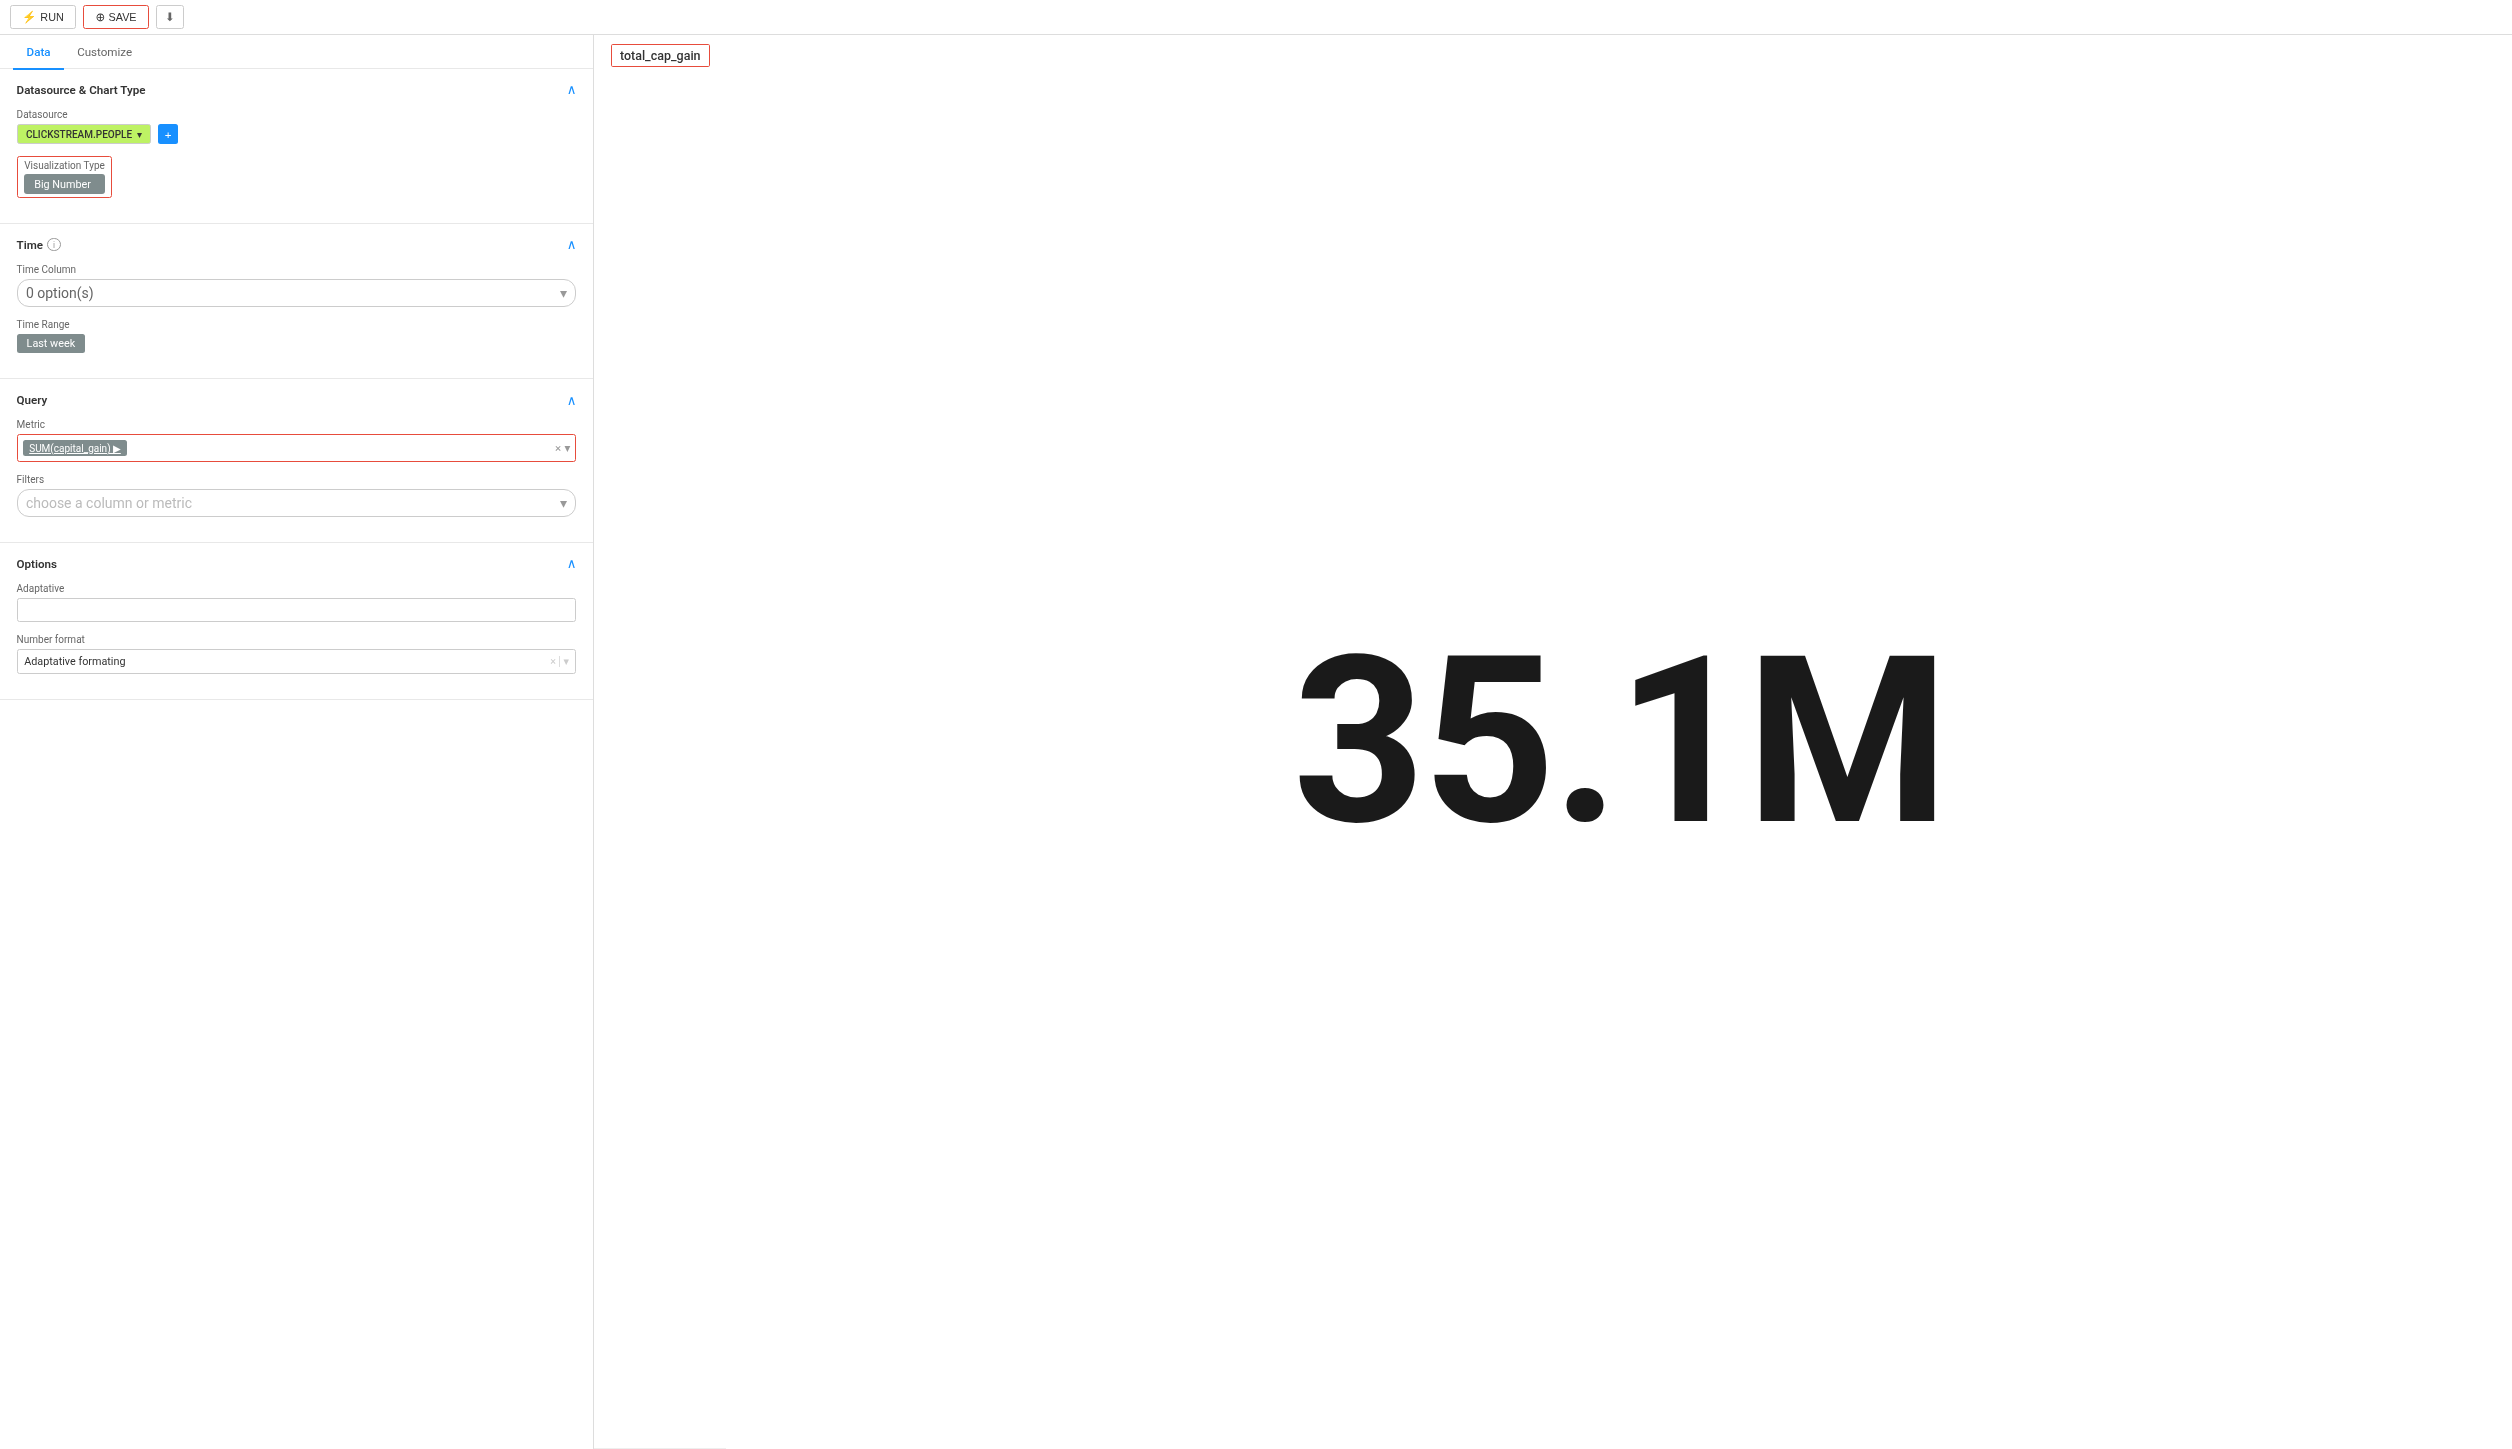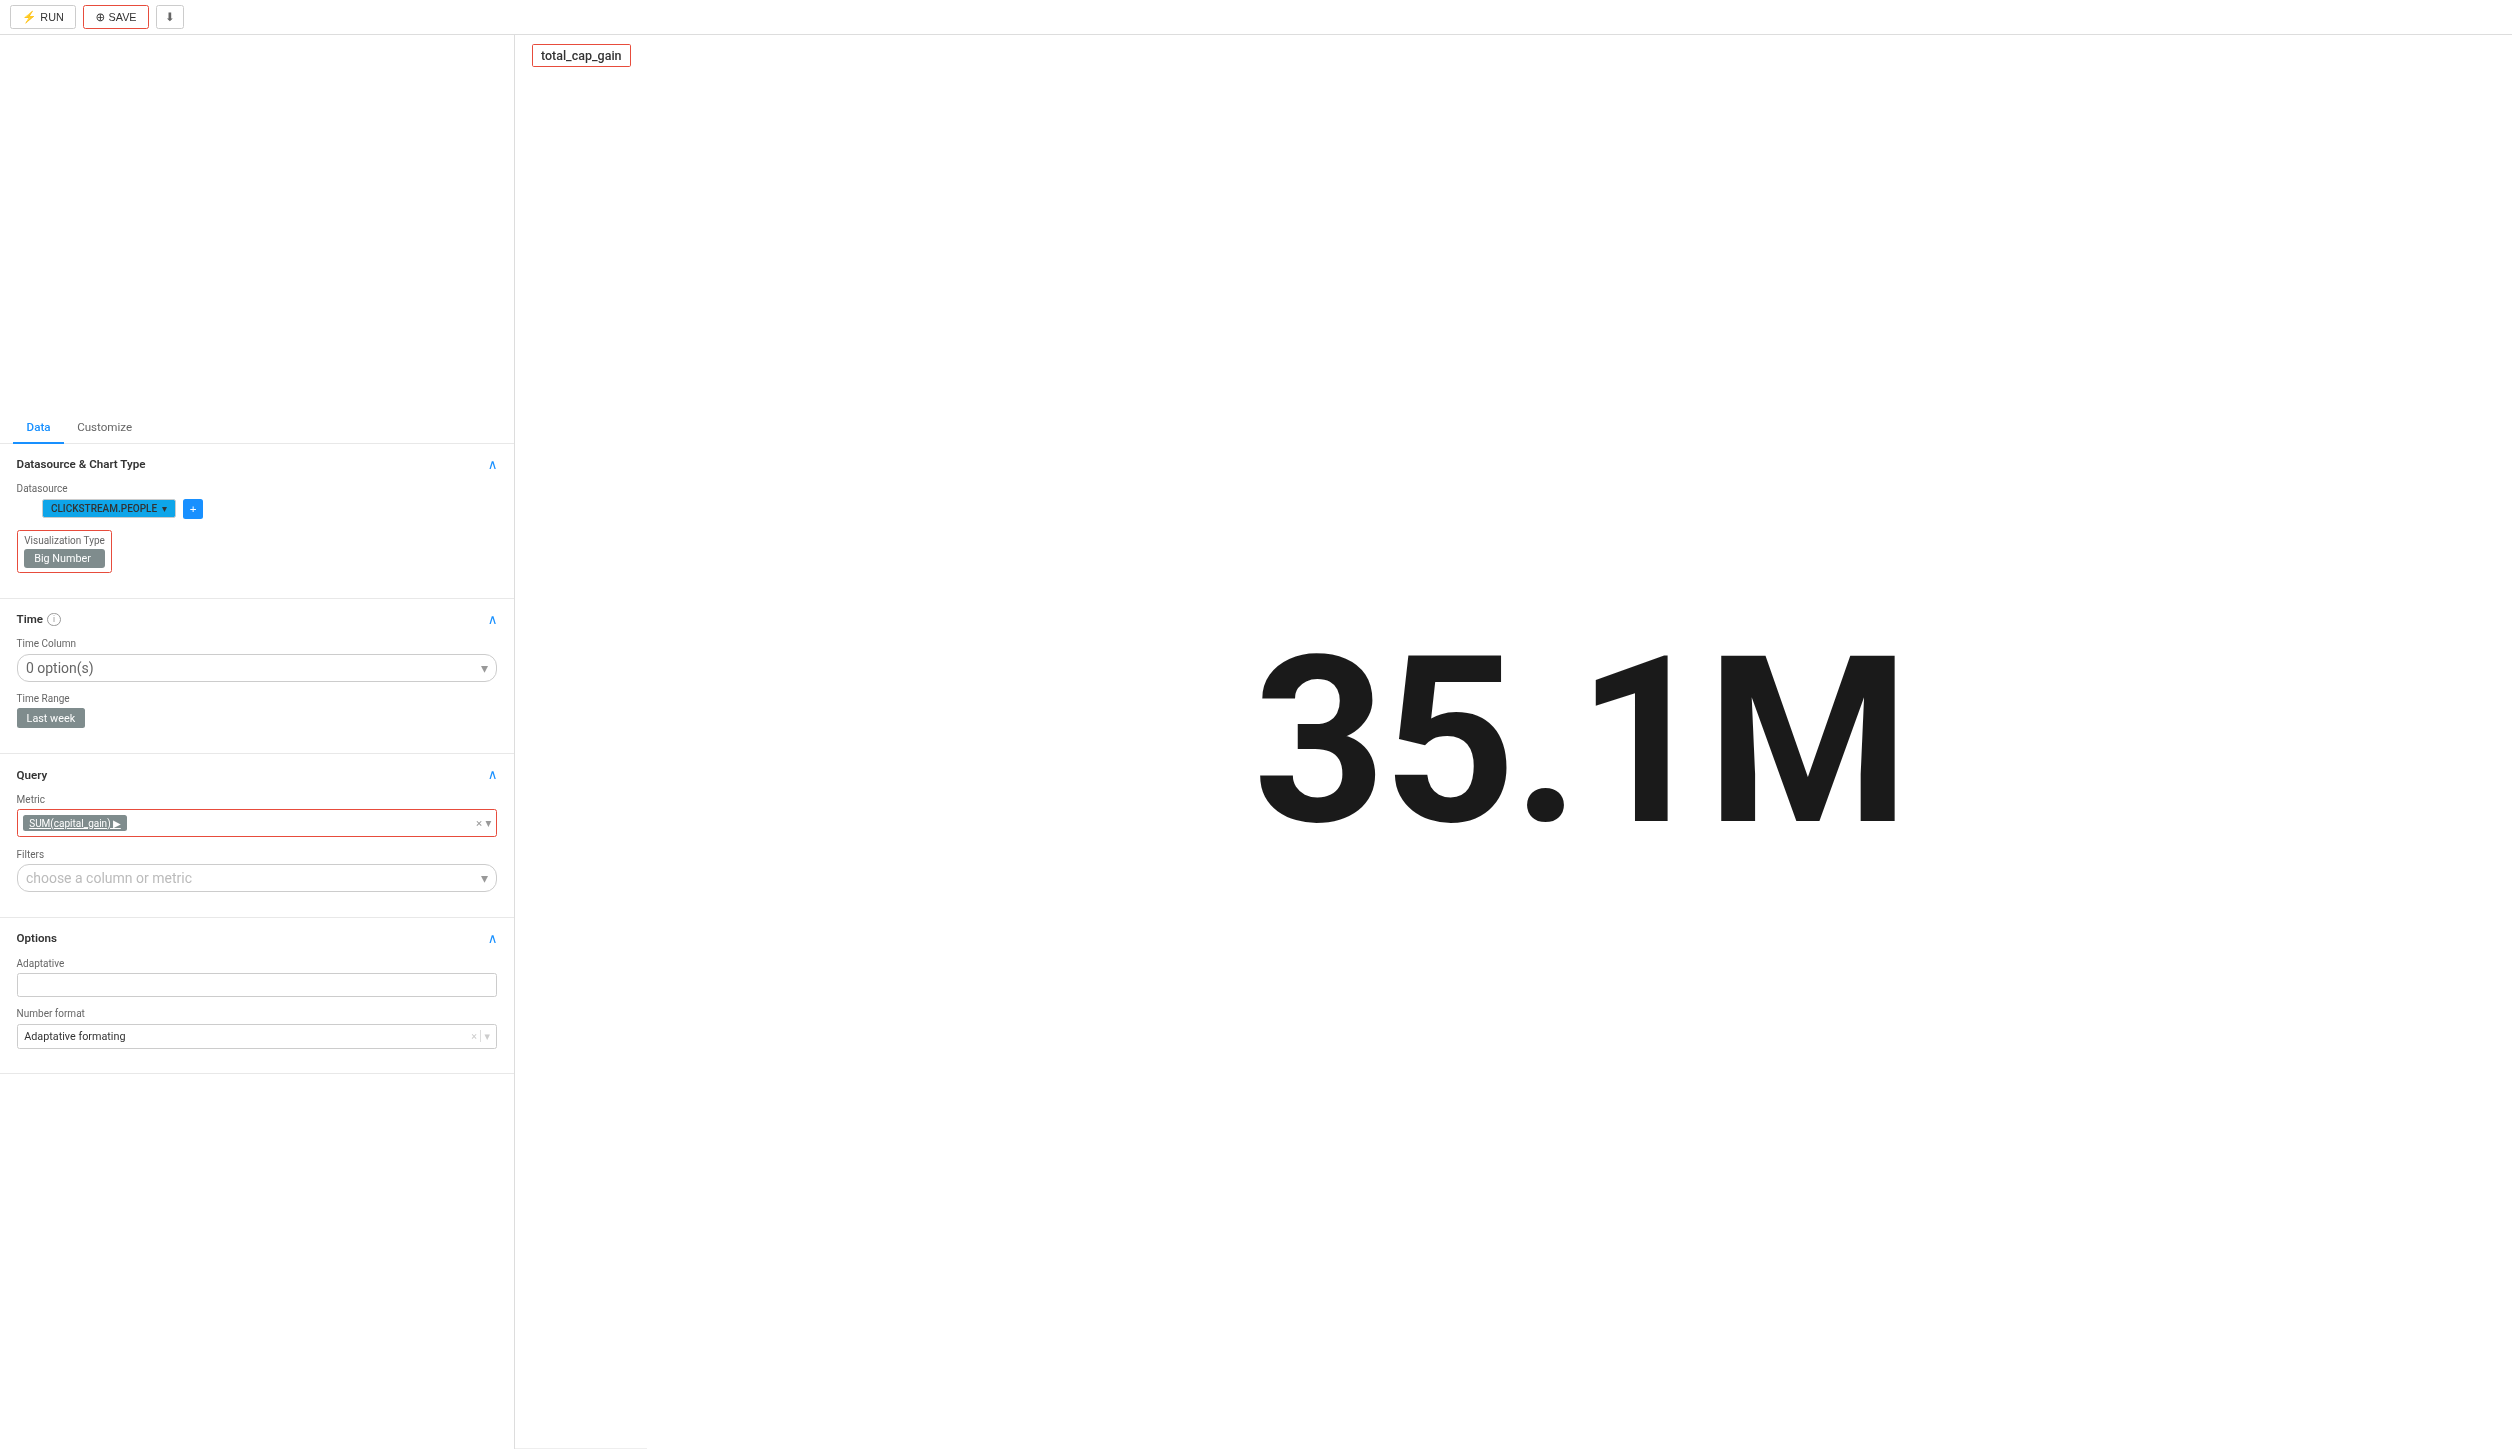--- a/index.html
+++ b/index.html
@@ -61,28 +61,27 @@
 
     
     .main-content {
       display: flex;
       flex: 1;
       overflow: hidden;
     }
 
     
     .left-panel {
-      width: 515px;
+      width: 594px;
       background: #fff;
       border-right: 0.8px solid #ddd;
       display: flex;
       flex-direction: column;
       overflow-y: auto;
       flex-shrink: 0;
-      justify-content: center;
     }
 
     
     .tabs {
       display: flex;
       border-bottom: 1.7px solid #e8e8e8;
       padding: 0 13.3px;
     }
     .tab {
       padding: 10px 13.3px 8.3px;
@@ -134,28 +133,27 @@
     .datasource-row {
       display: flex;
       align-items: center;
       gap: 6.6px;
     }
     .datasource-select {
       display: flex;
       align-items: center;
       gap: 5px;
       padding: 3.3px 8.3px;
-      background: #0ea5e9;
+      background: #bef264;
       border: 0.8px solid #ccc;
       border-radius: 2.5px;
       font-size: 10px;
       color: #333;
       cursor: pointer;
       font-weight: 500;
-      margin-left: 25px;
     }
     .add-btn {
       width: 20px;
       height: 20px;
       background: #1890ff;
       color: #fff;
       border: none;
       border-radius: 2.5px;
       cursor: pointer;
       font-size: 11.6px;

